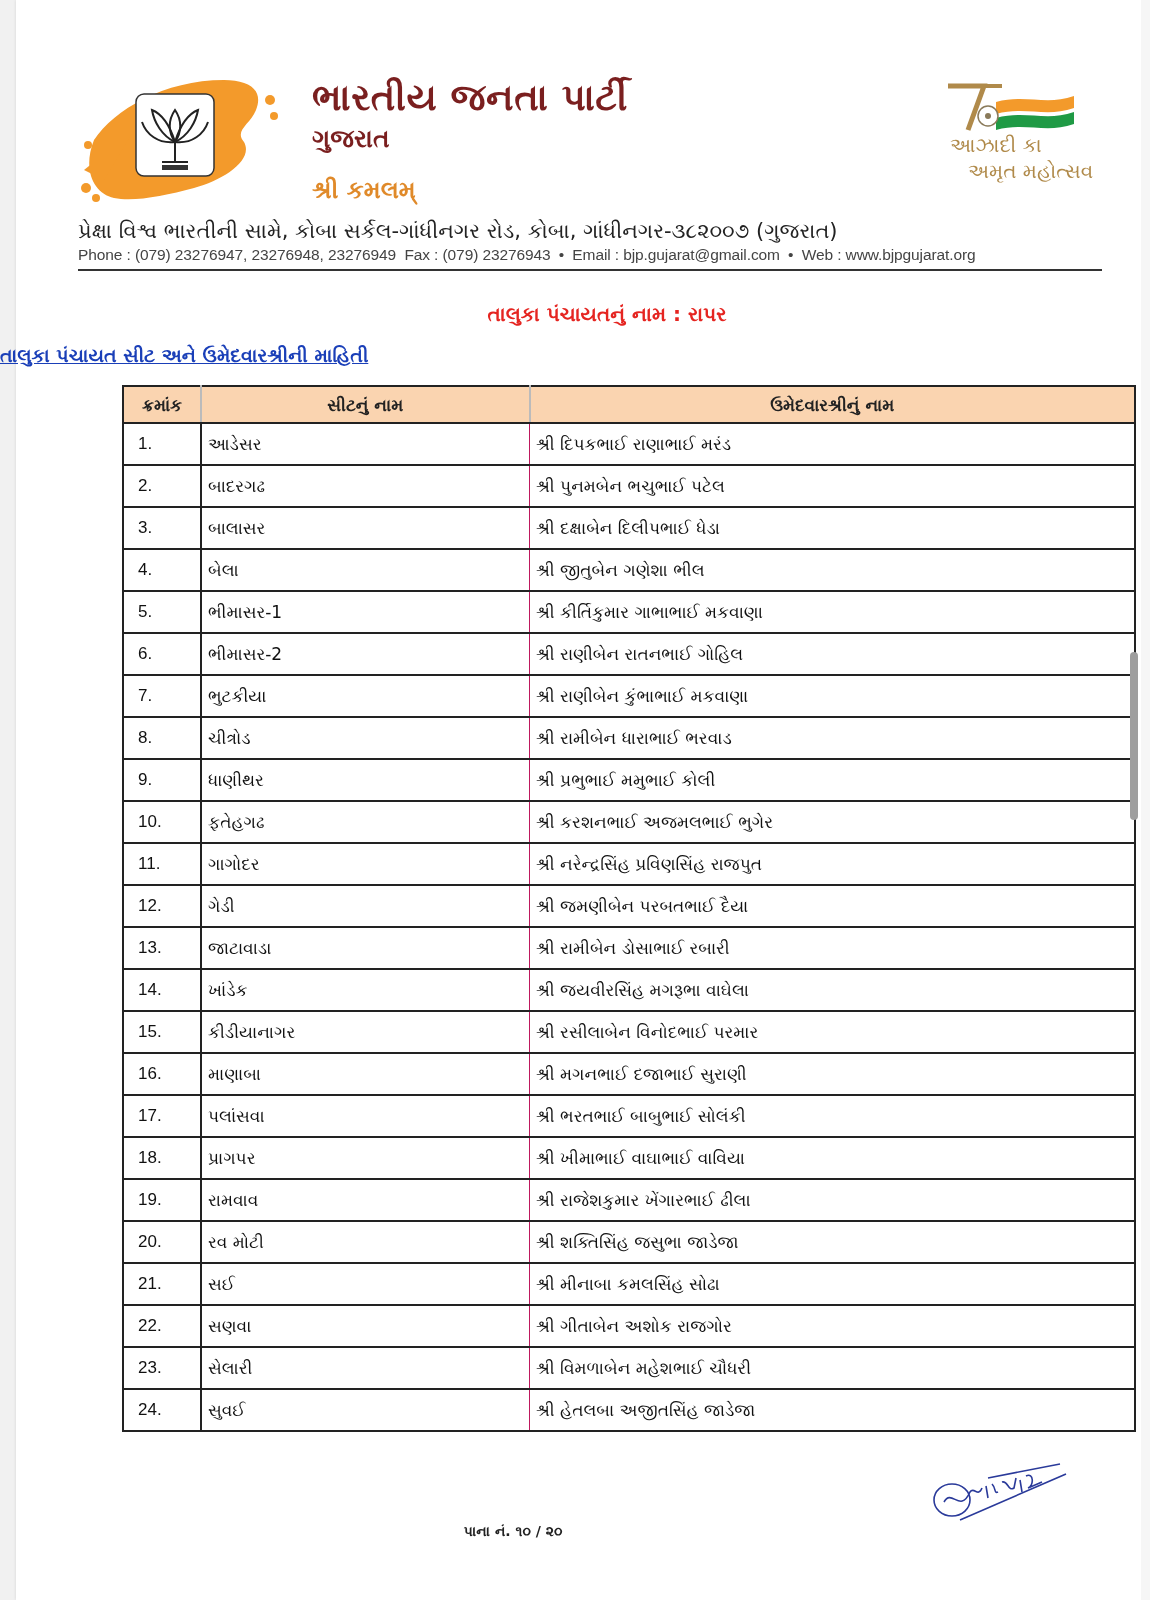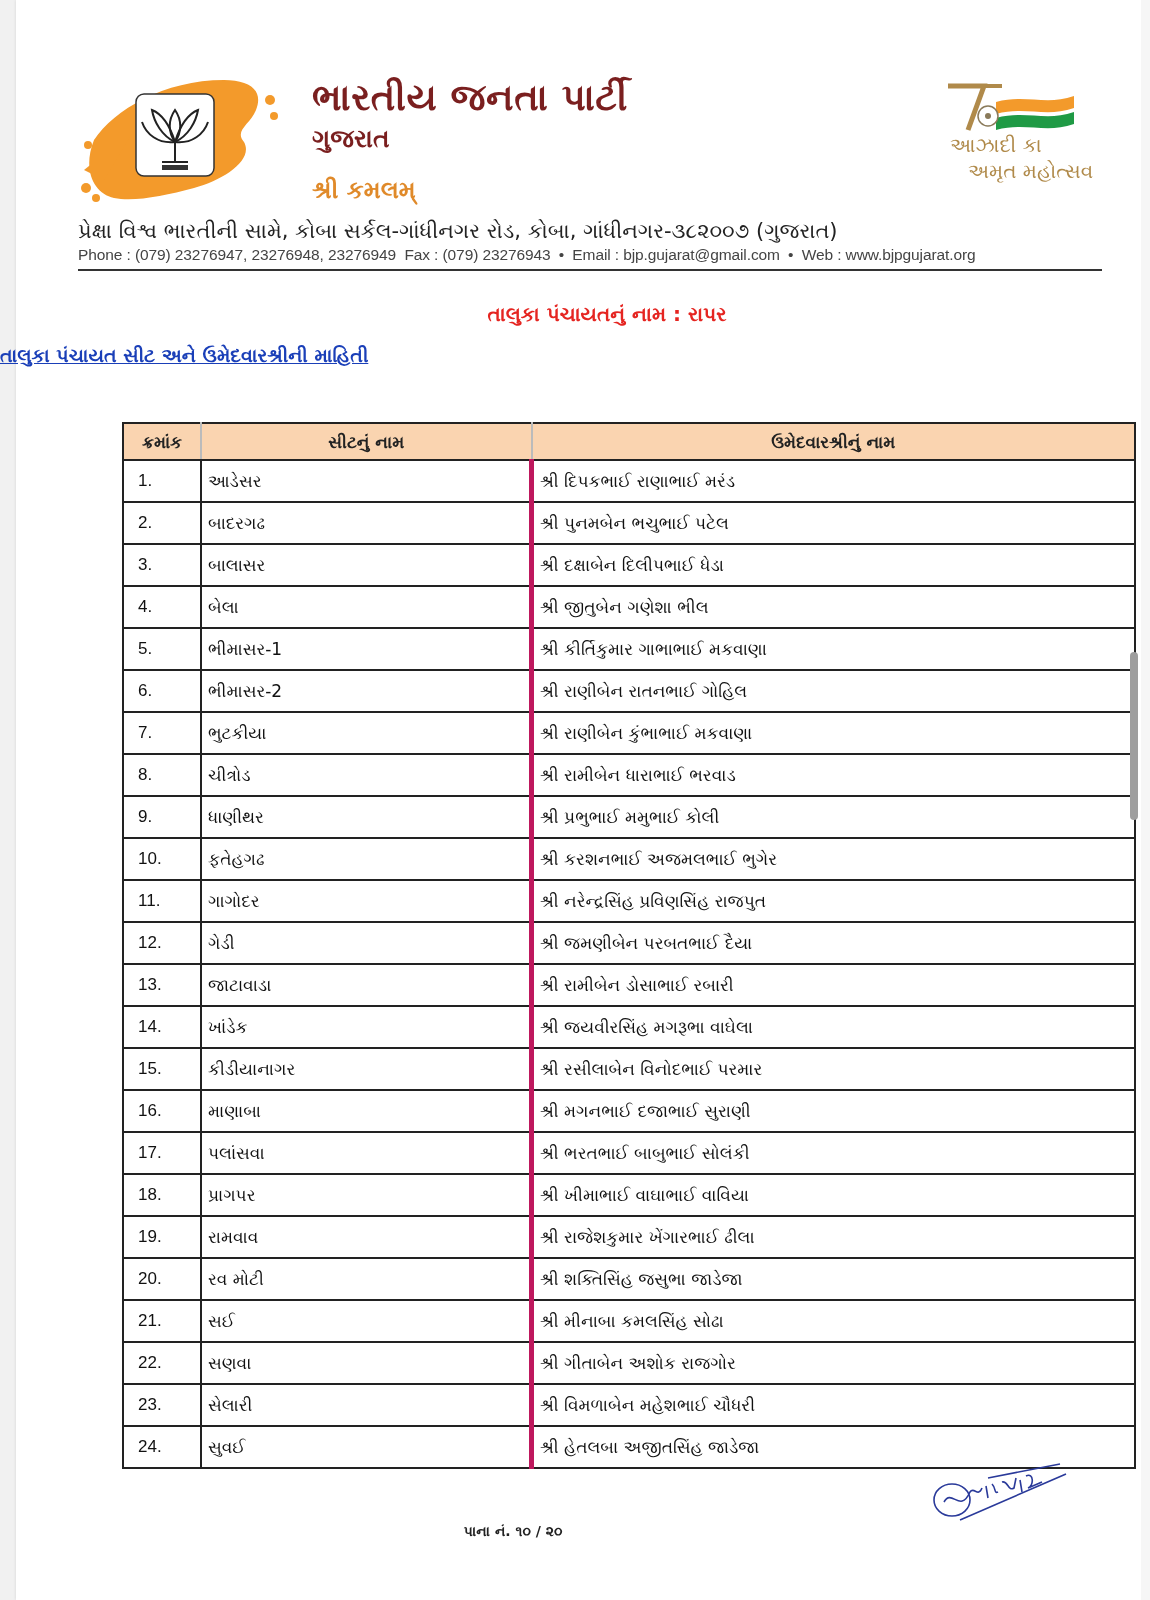--- a/index.html
+++ b/index.html
@@ -32,31 +32,30 @@
   .header-rule { position: absolute; left: 62px; top: 269px; width: 1024px; height: 0; border-top: 2px solid #333; }
 
   
   .taluka-title { position: absolute; left: 0; width: 1150px; top: 302px; text-align: center; font-family: "DejaVu Sans", sans-serif; font-weight: bold; font-size: 20px; color: #e52521; padding-left: 32px; }
   .taluka-subtitle { position: absolute; left: 0; width: 917px; top: 344px; text-align: left; font-family: "DejaVu Sans", sans-serif; font-weight: bold; font-size: 19px; color: #1a3fb8; text-decoration: underline; }
 
   
   table.seats {
     position: absolute; left: 122px; top: 385px; width: 1014px; border-collapse: collapse;
     font-family: "DejaVu Sans", sans-serif;
-    margin-top: 37px;
   }
   table.seats th {
     background: #fad4b0; height: 33px; font-size: 17px; font-weight: bold; color: #222; border: 2px solid #222; border-right-color: #bbb;
   }
   table.seats th:last-child { border-right-color: #222; }
   table.seats td {
     height: 40px; border-top: 2px solid #222; border-bottom: 2px solid #222; font-size: 17px; color: #111; padding: 0 6px;
   }
   table.seats td.num { width: 56px; border-left: 2px solid #222; border-right: 2px solid #222; padding-left: 14px; font-family: "Liberation Sans", sans-serif; font-size: 17px; }
-  table.seats td.seat { width: 315px; border-right: 5px solid #be185d; }
+  table.seats td.seat { width: 315px; border-right: 1px solid #be185d; }
   table.seats td.cand { border-right: 2px solid #222; }
 
   
   .signature { position: absolute; left: 930px; top: 1458px; width: 140px; height: 70px; }
   .page-no { position: absolute; left: 0; width: 1026px; top: 1523px; text-align: center; font-family: "DejaVu Sans", sans-serif; font-weight: bold; font-size: 14px; color: #222; }
 </style>
 </head>
 <body>
 
 <div class="page">

